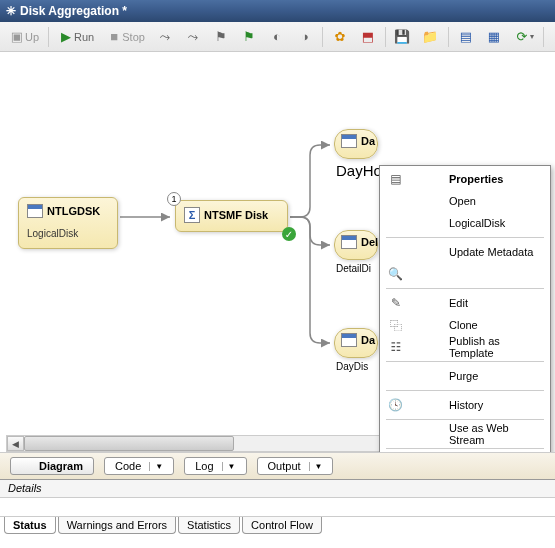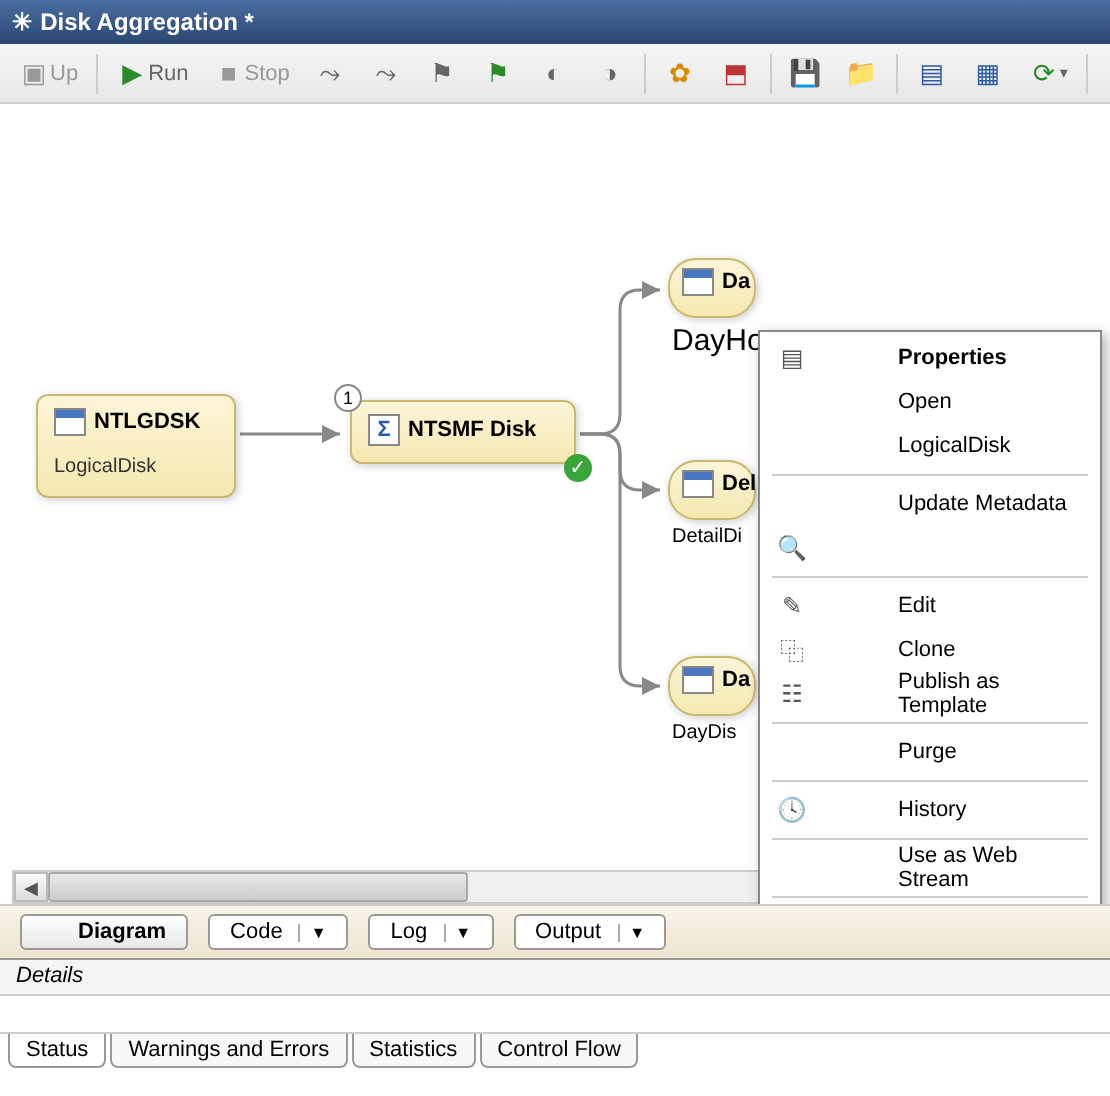--- a/index.html
+++ b/index.html
@@ -213,21 +213,21 @@
   .dtab {
     border: 1px solid #999;
     border-top: none;
     padding: 2px 8px;
     margin-right: 2px;
     background: #f8f8f8;
     border-radius: 0 0 4px 4px;
     cursor: pointer;
     font-size: 11px;
   }
-  .dtab.active { background: #fff; font-weight: normal; }
+  .dtab.active { background: #fff; font-weight: bold; }
   .details-body {
     height: 18px;
     background: #fff;
   }
 
 </style>
 </head>
 <body>
 
 <div class="title-bar">

